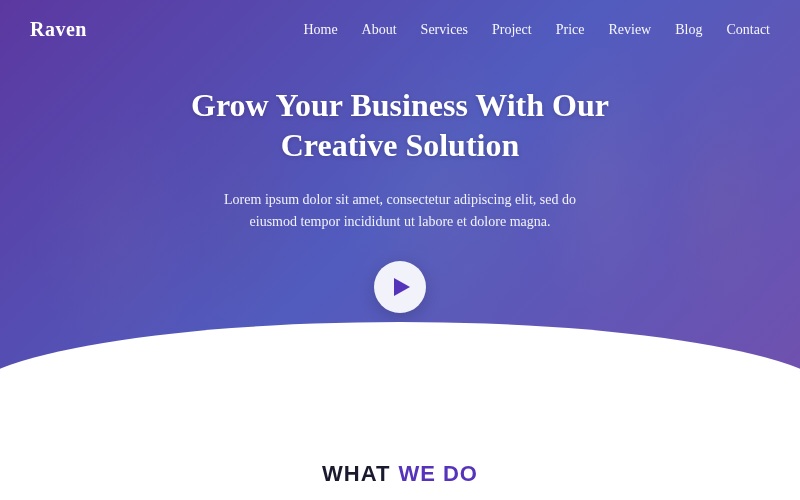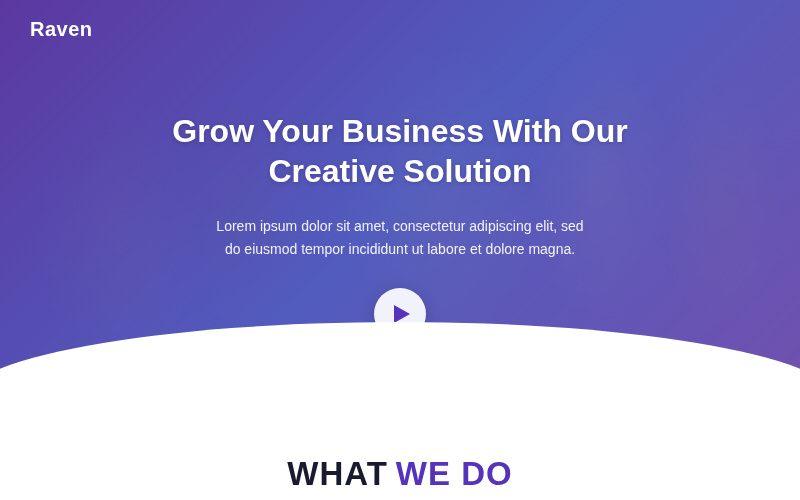--- a/index.html
+++ b/index.html
@@ -34,20 +34,21 @@
       font-weight: 400;
       opacity: 0.95;
     }
 
     
     .hero {
       position: relative;
       width: 800px;
       height: 400px;
       overflow: hidden;
+      font-family: Liberation Serif, serif;
     }
 
     
     .hero-bg {
       position: absolute;
       inset: 0;
       background: #c0b0d0;
       overflow: hidden;
     }
 
@@ -86,21 +87,21 @@
     }
 
     
     .hero-content {
       position: absolute;
       top: 0; left: 0; right: 0; bottom: 0;
       z-index: 3;
       display: flex;
       flex-direction: column;
       align-items: center;
-      justify-content: flex-end;
+      justify-content: center;
       text-align: center;
       padding: 58px 60px 60px;
     }
 
     .hero-title {
       color: #fff;
       font-size: 32px;
       font-weight: 800;
       line-height: 1.25;
       margin-bottom: 16px;
@@ -145,40 +146,52 @@
       bottom: 0;
       left: 0; right: 0;
       height: 100px;
       background: #fff;
       display: flex;
       align-items: center;
       justify-content: center;
       z-index: 1;
     }
     .what-we-do-text {
-      font-size: 33px;
+      font-size: 22px;
       font-weight: 900;
       letter-spacing: 1px;
       text-transform: uppercase;
       margin-top: 48px;
     }
     .what-dark { color: #1a1a2e; }
     .what-accent { color: #5533bb; margin-left: 8px; }
   </style>
 </head>
 <body>
 
 <div class="hero">
   <div class="hero-bg">
     <div class="hero-people"></div>
   </div>
   <div class="hero-overlay"></div>
 
   <header class="header">
     <div class="logo">Raven</div>
+    <nav>
+      <ul class="nav">
+        <li class="nav-item"><a href="#home">Home</a></li>
+        <li class="nav-item"><a href="#about">About</a></li>
+        <li class="nav-item"><a href="#services">Services</a></li>
+        <li class="nav-item"><a href="#project">Project</a></li>
+        <li class="nav-item"><a href="#price">Price</a></li>
+        <li class="nav-item"><a href="#review">Review</a></li>
+        <li class="nav-item"><a href="#blog">Blog</a></li>
+        <li class="nav-item"><a href="#contact">Contact</a></li>
+      </ul>
+    </nav>
   </header>
 
   <div class="hero-content">
     <h1 class="hero-title">Grow Your Business With Our Creative Solution</h1>
     <p class="hero-subtitle">Lorem ipsum dolor sit amet, consectetur adipiscing elit, sed do eiusmod tempor incididunt ut labore et dolore magna.</p>
     <button class="play-btn" aria-label="Play video">
       <div class="play-triangle"></div>
     </button>
   </div>
 </div>

